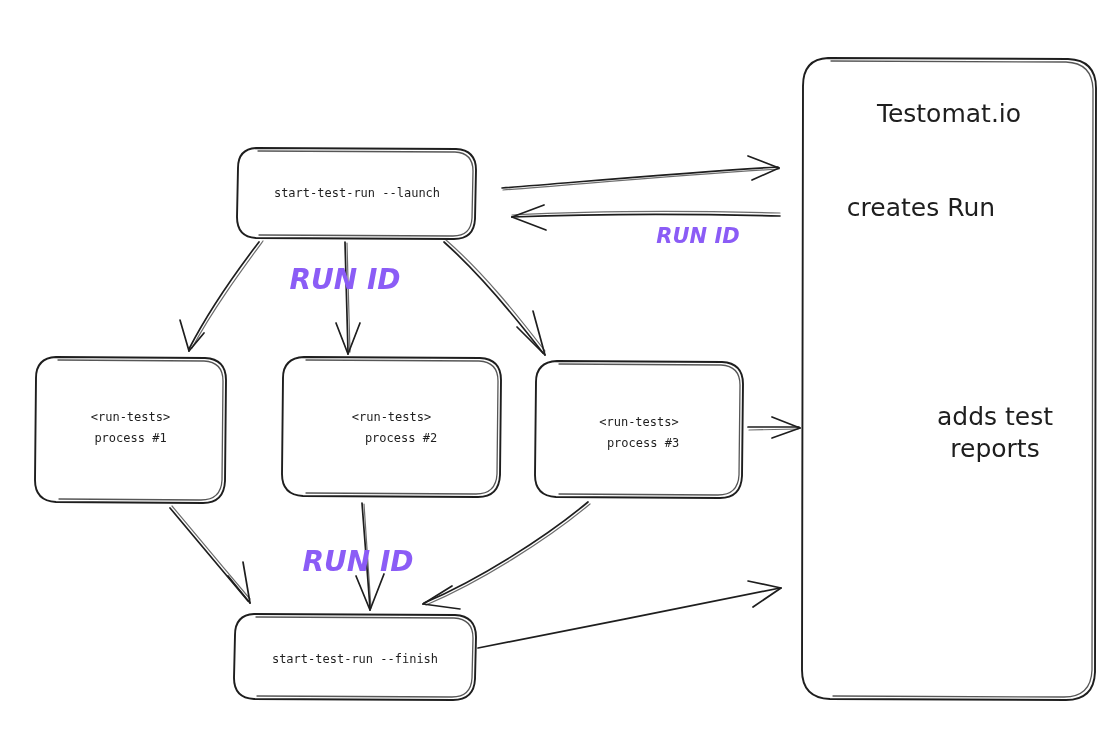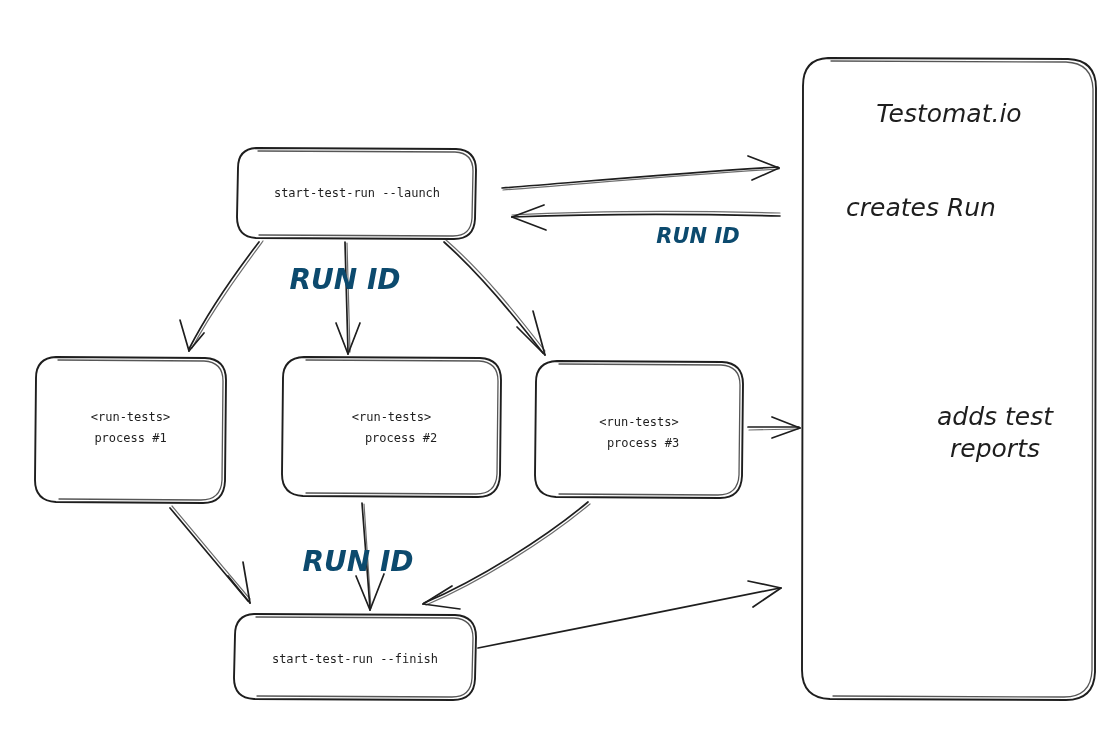--- a/index.html
+++ b/index.html
@@ -30,33 +30,32 @@
     font-size: 12px;
     line-height: 21px;
     color: #1e1e1e;
     white-space: pre;
     text-align: center;
     letter-spacing: 0px;
   }
   .panel-text {
     position: absolute;
     font-family: "DejaVu Sans", sans-serif;
-    font-style: italic;
     font-size: 25px;
     color: #1e1e1e;
     text-align: center;
     white-space: pre-line;
     line-height: 1.28;
   }
   .edge-label {
     position: absolute;
     font-family: "DejaVu Sans", sans-serif;
     font-style: italic;
     font-weight: 700;
-    color: #0c4a6e;
+    color: #8b5cf6;
     white-space: pre;
     text-align: center;
   }
 </style>
 </head>
 <body>
 
 <div id="canvas">
 
   <svg class="layer" viewBox="0 0 1120 753">

